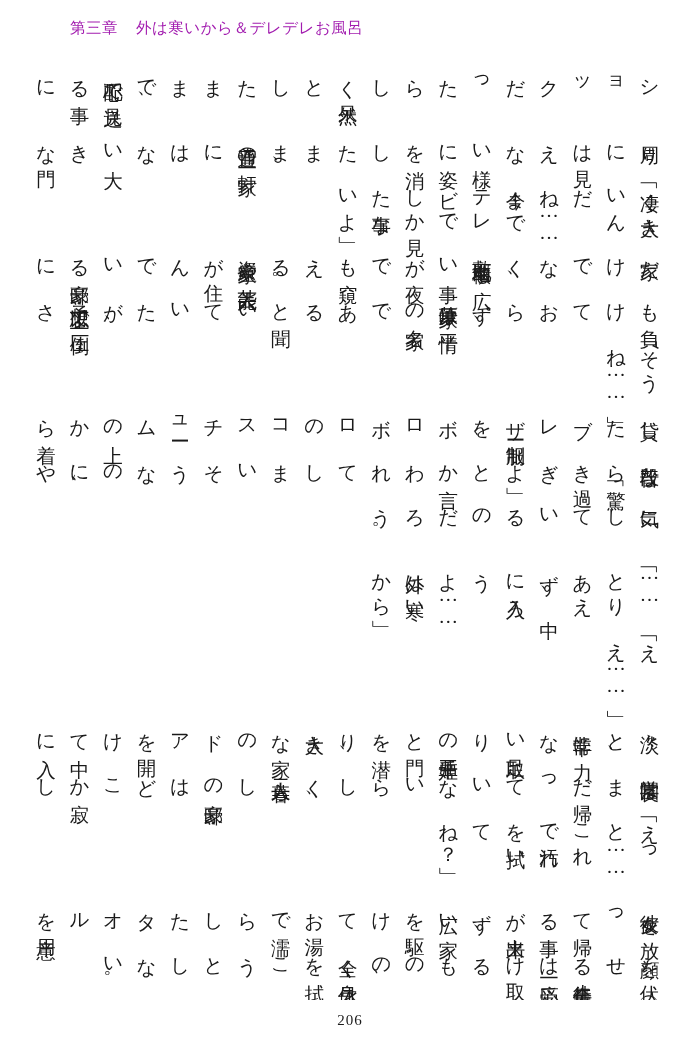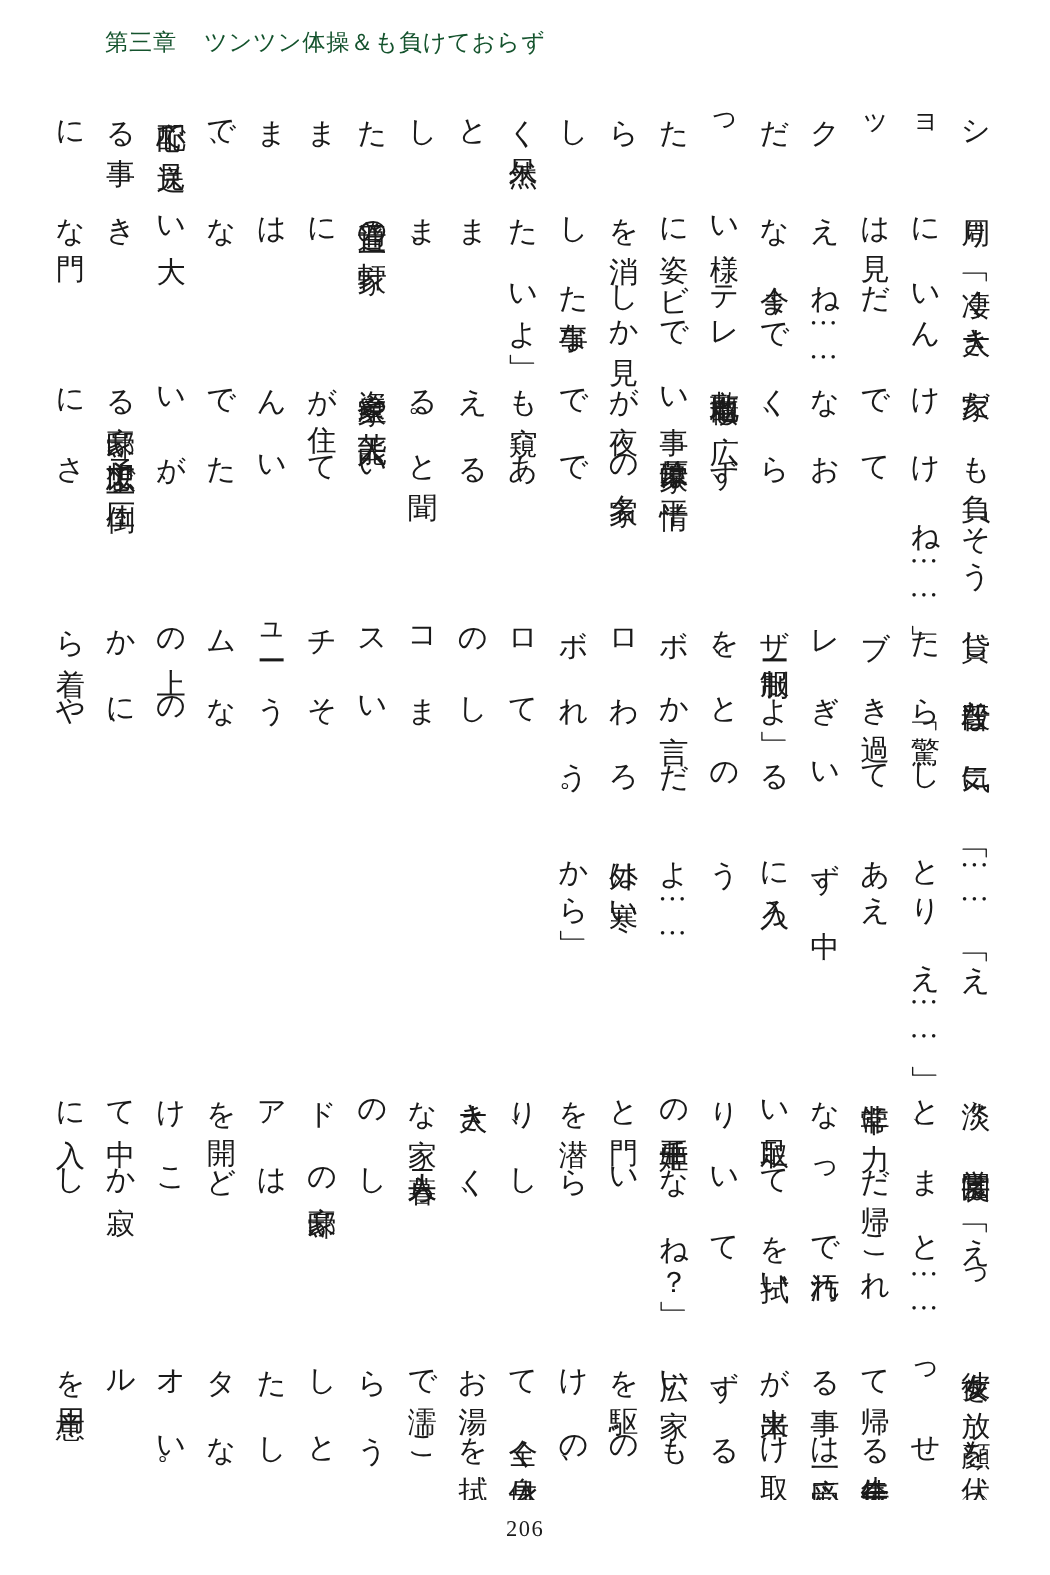--- a/index.html
+++ b/index.html
@@ -32,21 +32,21 @@
     align-items: flex-start;
     justify-content: flex-start;
     padding-left: 36px;
     box-sizing: border-box;
   }
   .header-inner {
     display: flex;
     align-items: baseline;
     font-size: 15.5px;
     letter-spacing: 0.5px;
-    color: #14532d;
+    color: #a21caf;
     white-space: nowrap;
   }
   .chapter-no {
     font-weight: normal;
   }
   .chapter-title {
     margin-left: 18px;
   }
   
   .body-area {
@@ -106,21 +106,21 @@
   }
 </style>
 </head>
 <body>
 
 <div class="page">
 
   <div class="header">
     <div class="header-inner">
       <span class="chapter-no">第三章</span>
-      <span class="chapter-title">ツンツン体操＆も負けておらず</span>
+      <span class="chapter-title">外は寒いから＆デレデレお風呂</span>
     </div>
   </div>
 
   <div class="body-area">
     <div class="vtext">
       <div class="vline indent-none">ショックだったらしく呆然としたままで、心配で見送る事にしたのだ。</div>
       <div class="vline indent1">周りには見えない様に姿を消したまま、普通の一軒家にはない大きな門を見上げる。</div>
       <div class="vline indent-none">「凄く大きいんだね……今までテレビでしか見た事ないよ」</div>
       <div class="vline indent-none">家だけでなく、敷地面積も広い事が夜でも窺える。資産家や芸能人が住んでいる豪邸に</div>
       <div class="vline indent-none">も負けておらず、華原家は平情の名家であると聞いていたが、予想以上で圧倒される。</div>

